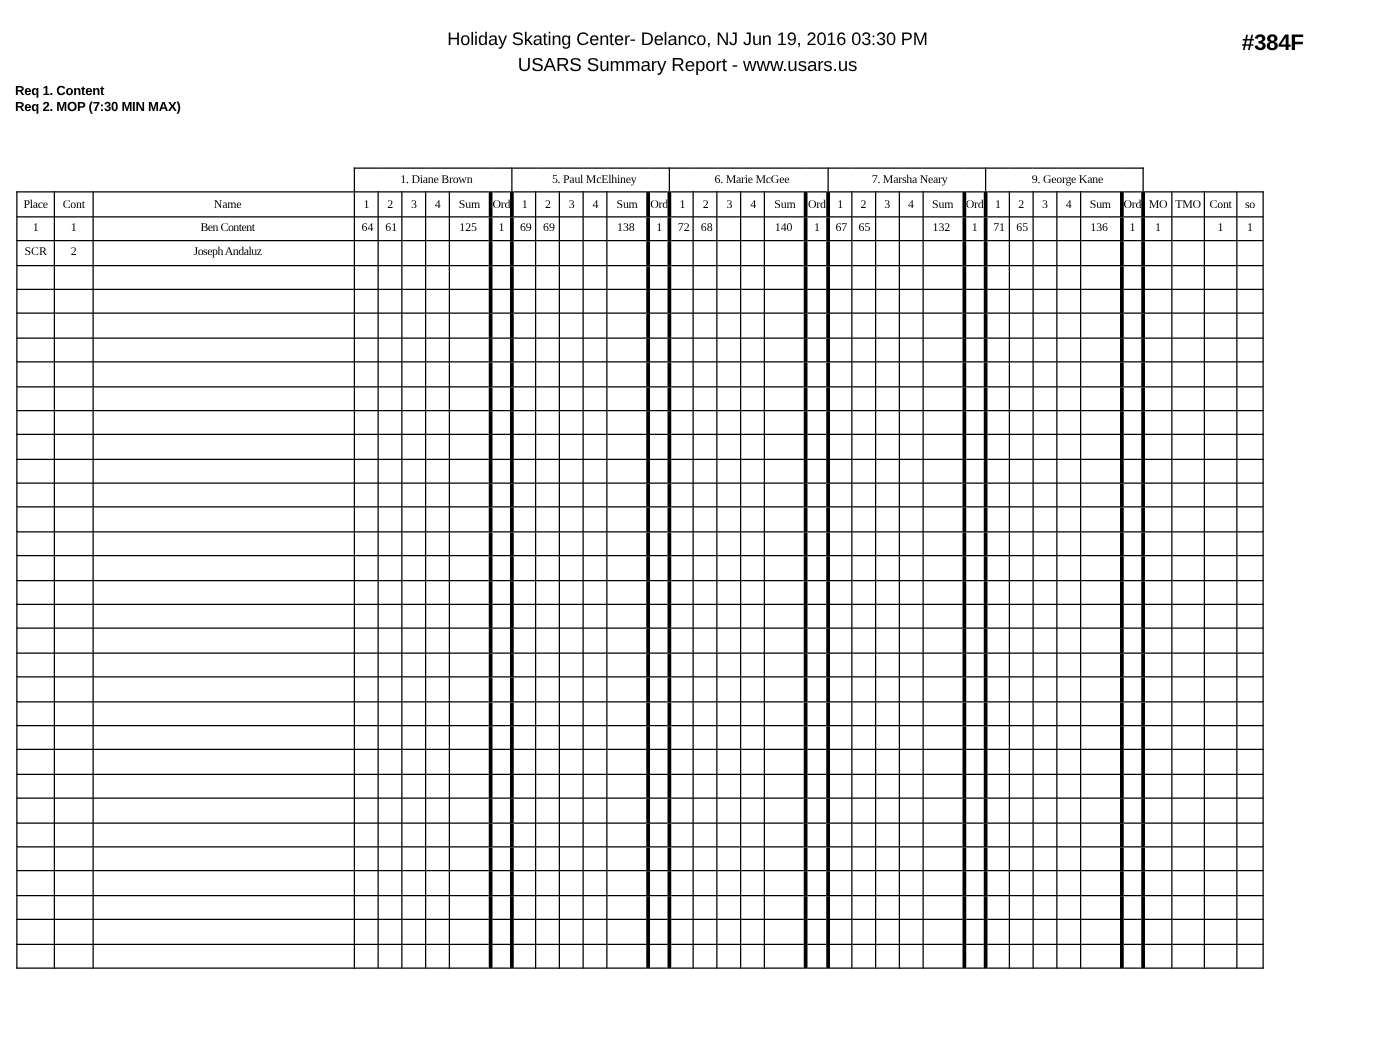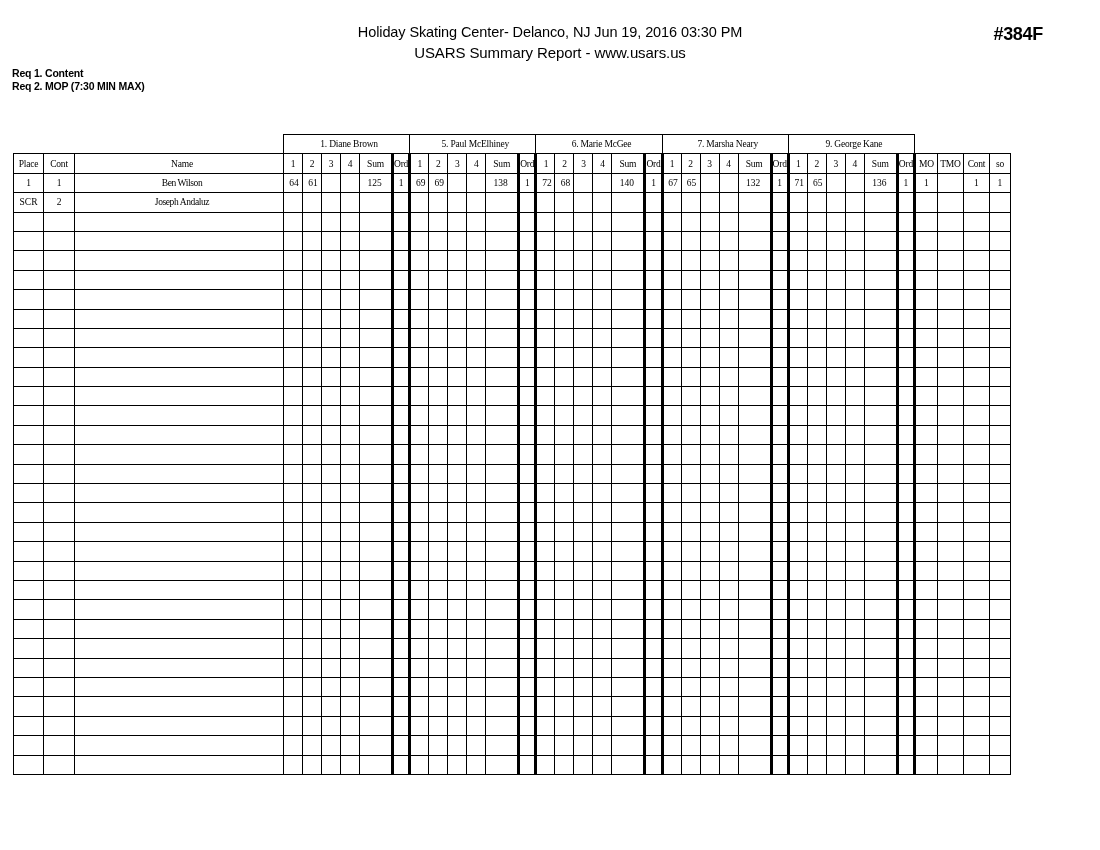--- a/index.html
+++ b/index.html
@@ -270,21 +270,21 @@
         <td>Sum</td>
         <td class="ord-col">Ord</td>
         <td>MO</td>
         <td>TMO</td>
         <td>Cont</td>
         <td>so</td>
       </tr>
       <tr class="data-row">
         <td>1</td>
         <td>1</td>
-        <td class="name-cell">Ben Wilson</td>
+        <td class="name-cell">Ben Content</td>
         <td class="score-cell">64</td>
         <td class="score-cell">61</td>
         <td class="score-cell"></td>
         <td class="score-cell"></td>
         <td class="sum-cell">125</td>
         <td class="ord-col">1</td>
         <td class="score-cell">69</td>
         <td class="score-cell">69</td>
         <td class="score-cell"></td>
         <td class="score-cell"></td>

